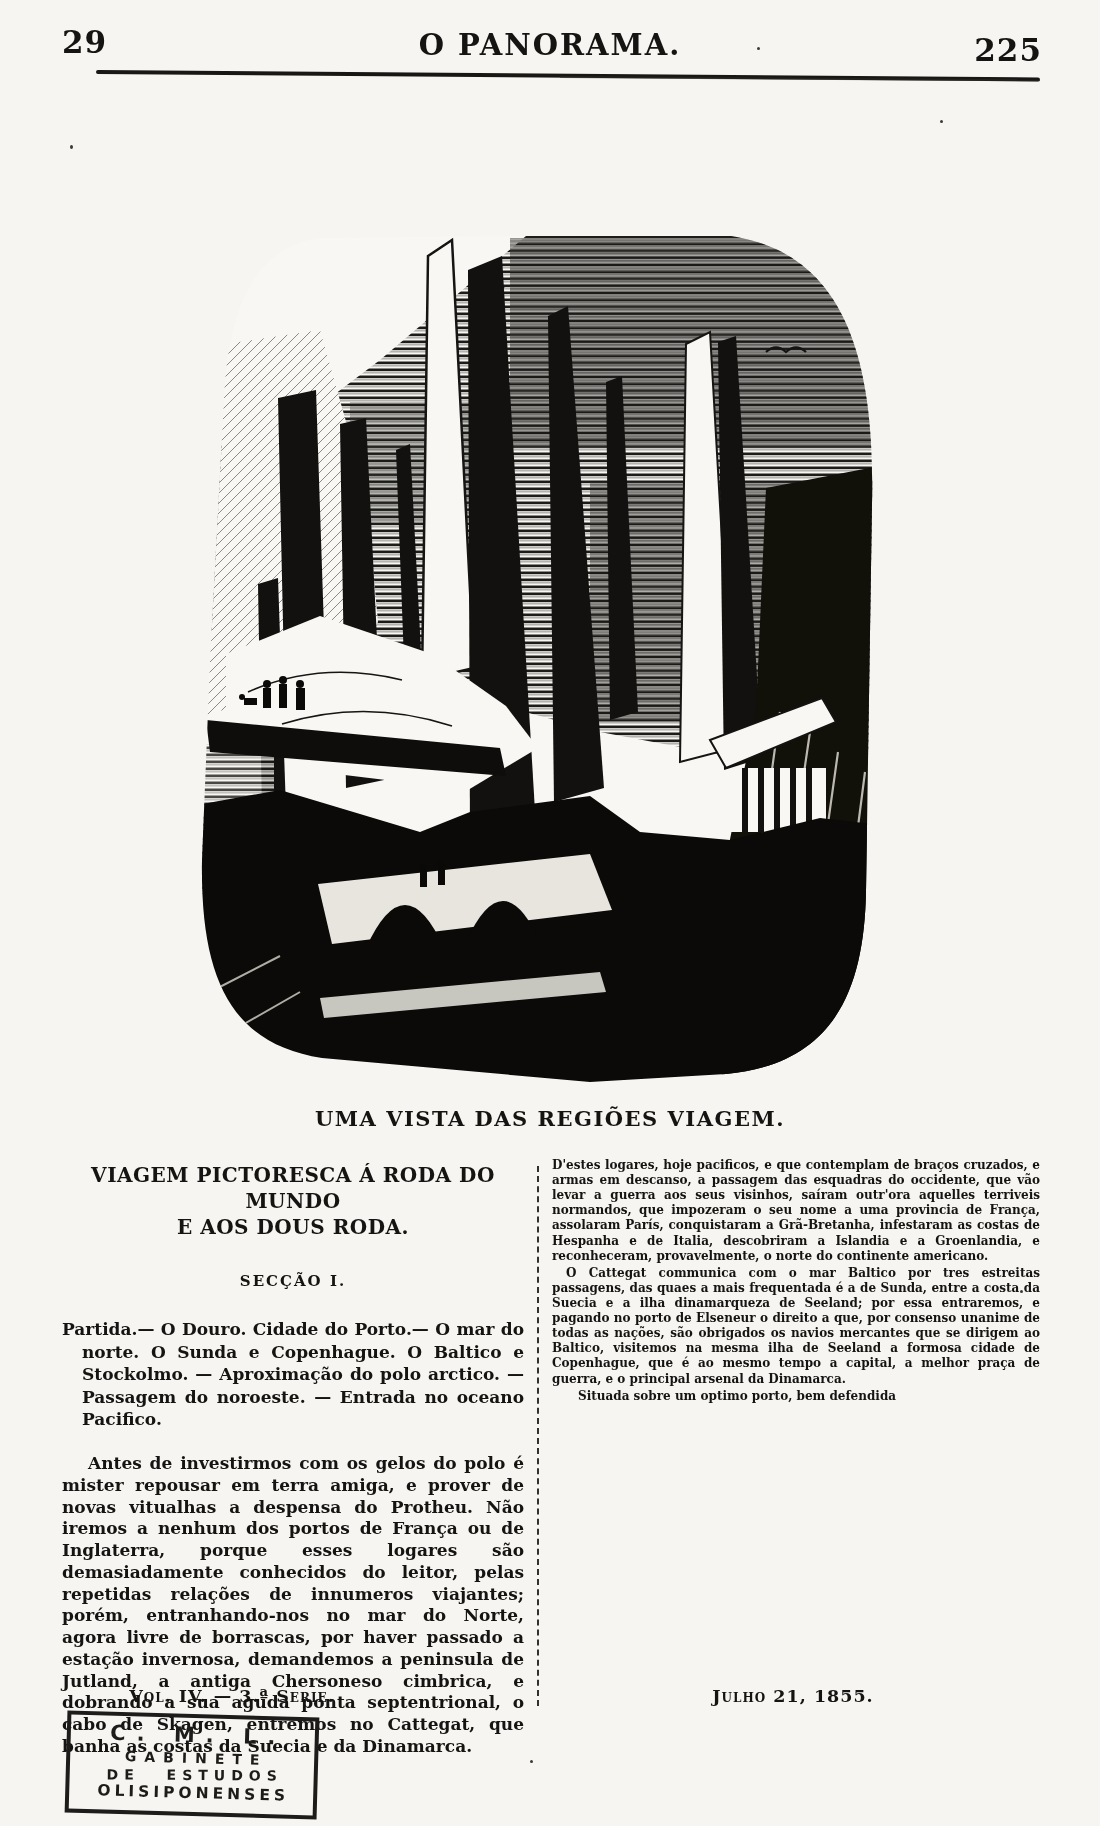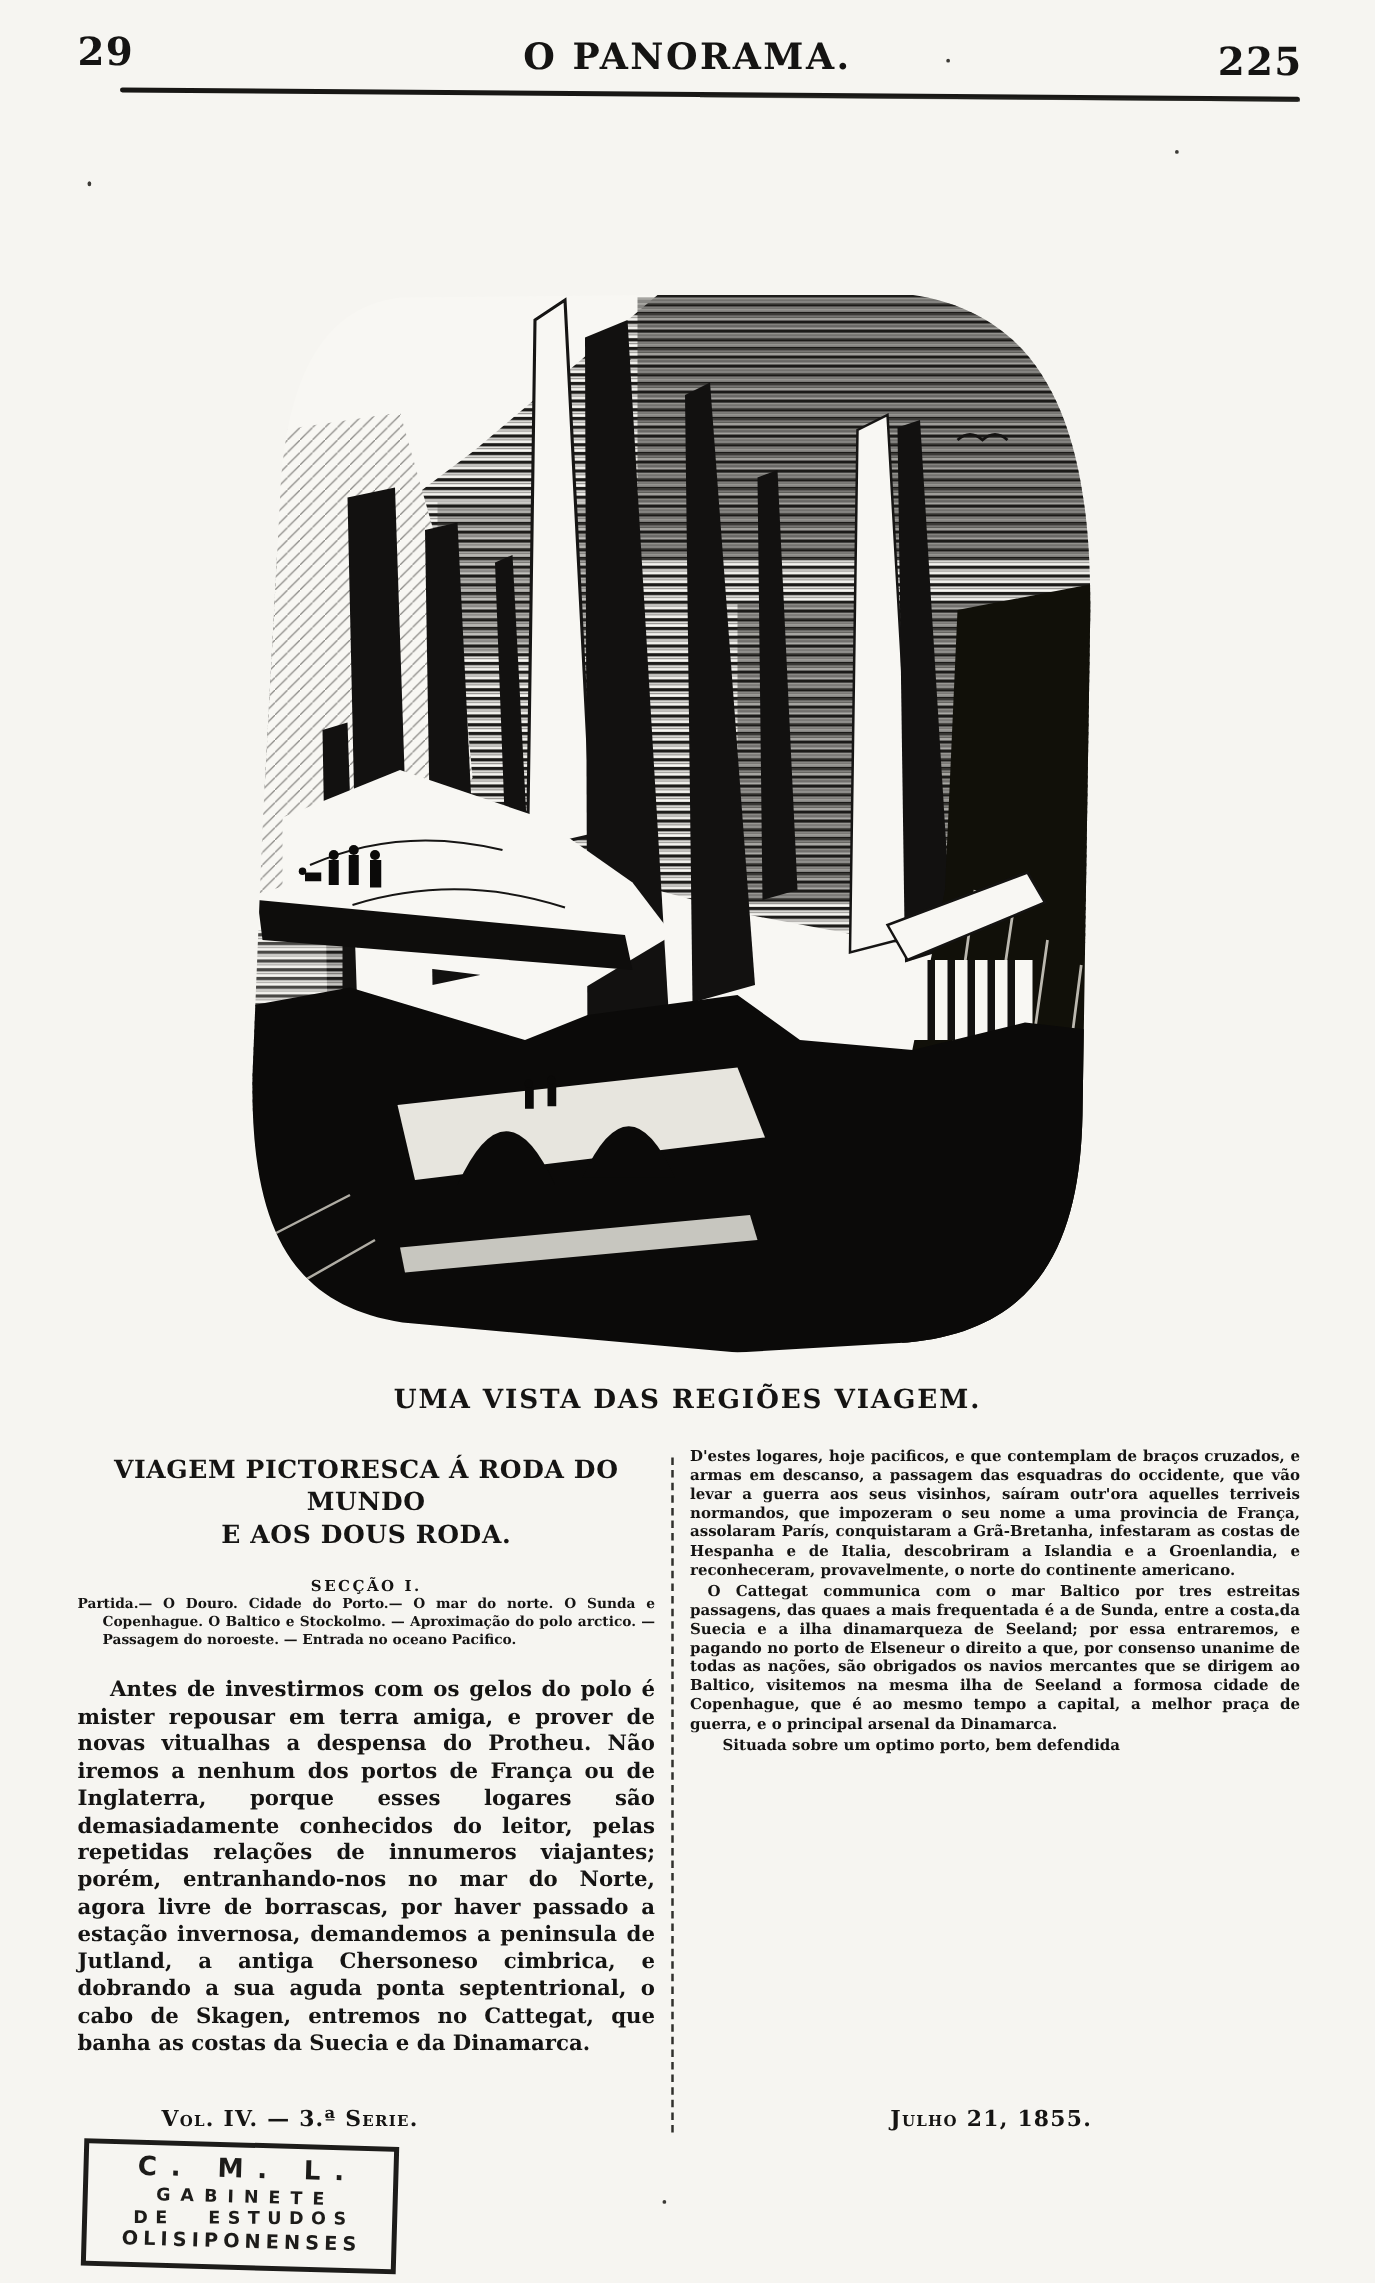--- a/index.html
+++ b/index.html
@@ -50,25 +50,25 @@
     width:0;border-left:2px dashed #31302d;
     margin-top:8px;height:540px;
   }
   .col-right{flex:1;padding-left:13px;}
 
   .art-title{
     text-align:center;font-size:20px;font-weight:bold;line-height:1.3;
     letter-spacing:.5px;margin-top:4px;
   }
   .art-section{
-    text-align:center;font-size:12px;font-weight:bold;letter-spacing:2px;
-    margin-top:22px;
+    text-align:center;font-size:15px;font-weight:bold;letter-spacing:2px;
+    margin-top:32px;
   }
   .art-summary{
-    font-size:11px;font-weight:bold;line-height:1.33;
+    margin-top:28px;font-size:17px;font-weight:bold;line-height:1.33;
     text-align:justify;padding-left:20px;text-indent:-20px;
   }
   .col-left p.body{
     margin:22px 0 0 0;font-size:17px;font-weight:bold;line-height:1.28;
     text-align:justify;text-indent:26px;
   }
   .col-right p.body{
     margin:0;font-size:12px;font-weight:bold;line-height:1.26;
     text-align:justify;
   }

